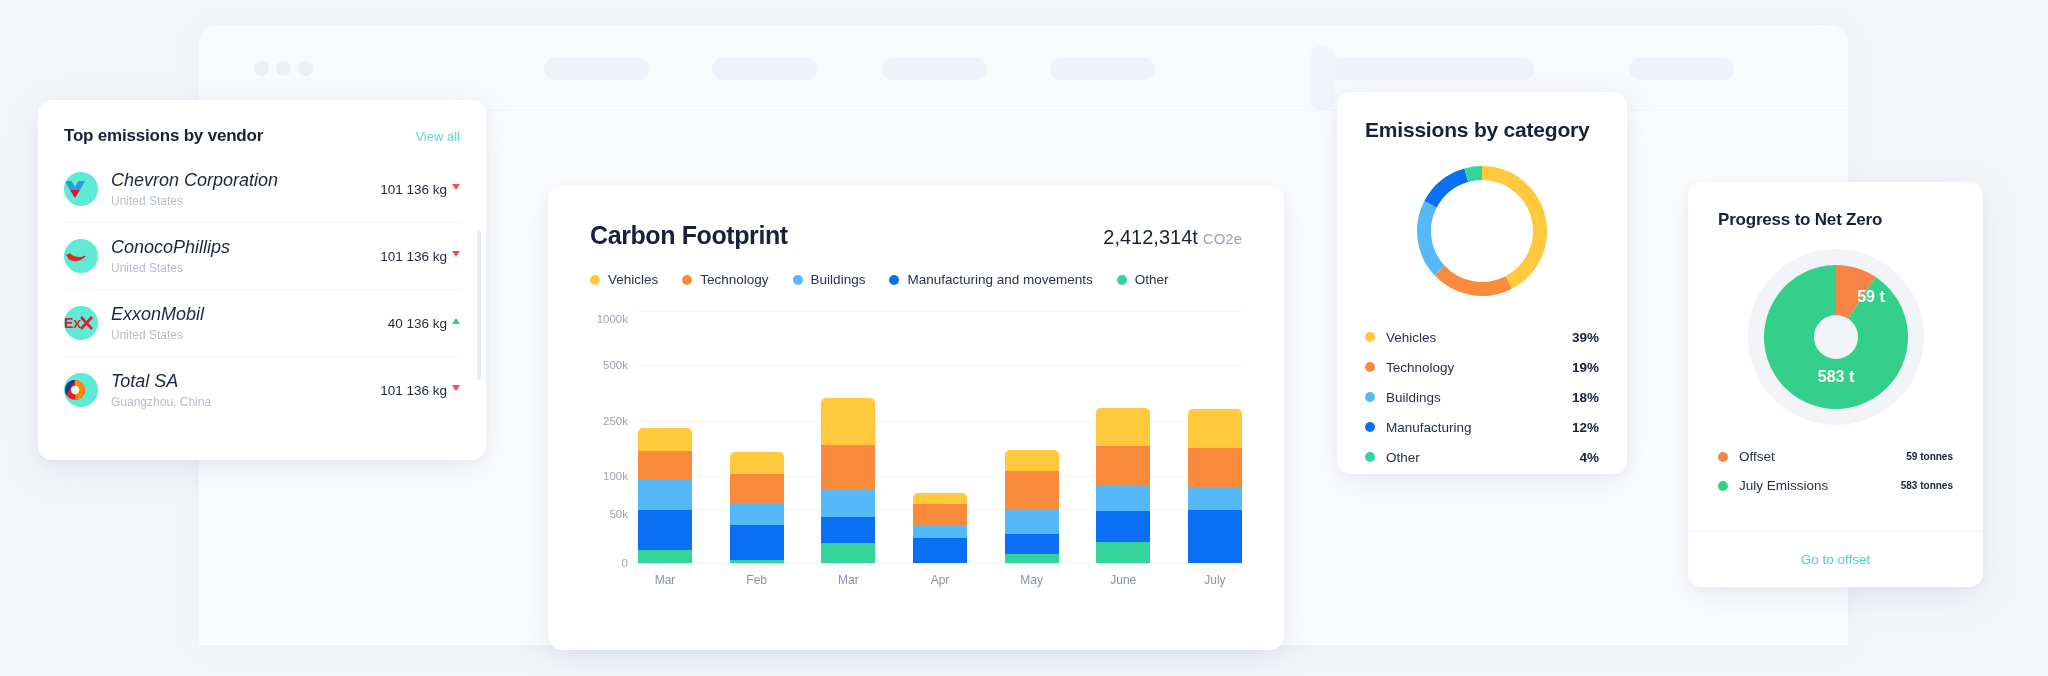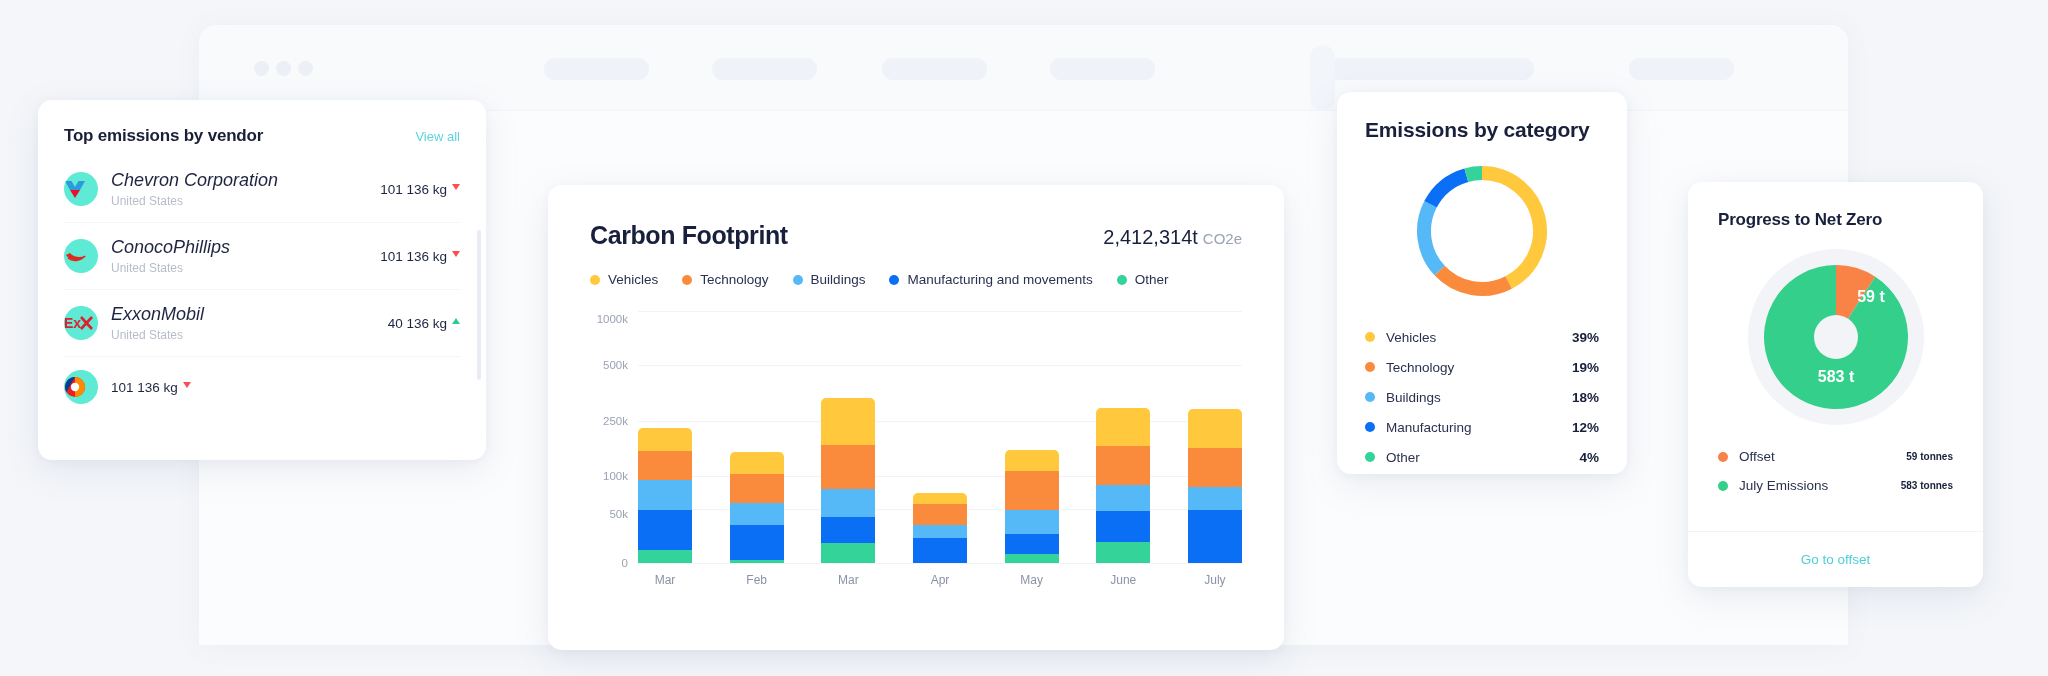--- a/index.html
+++ b/index.html
@@ -201,20 +201,24 @@
 
       <div class="vendor-row">
         <div class="v-logo">
           <svg width="22" height="22" viewBox="0 0 22 22">
             <circle cx="11" cy="11" r="10" fill="#ed1c24"></circle>
             <path d="M11 1a10 10 0 0 1 0 20z" fill="#ff8a00"></path>
             <path d="M11 1a10 10 0 0 0-8.6 15z" fill="#0a3d91"></path>
             <circle cx="11" cy="11" r="4.2" fill="#fff"></circle>
           </svg>
         </div>
+        <div class="v-txt">
+          <div class="v-name">Total SA</div>
+          <div class="v-country">Guangzhou, China</div>
+        </div>
         <div class="v-val">
           <span class="v-amount">101 136 kg</span>
           <span class="tri down"></span>
         </div>
       </div>
 
     </div>
     <div class="vendor-scroll"></div>
   </div>
 

